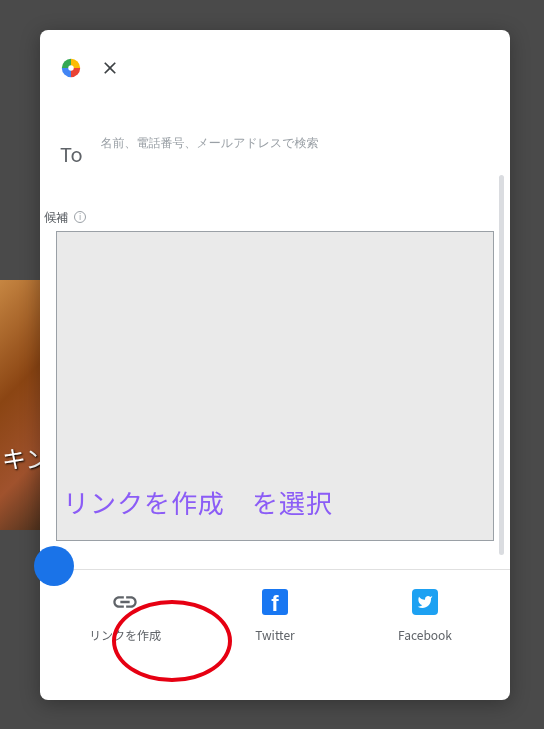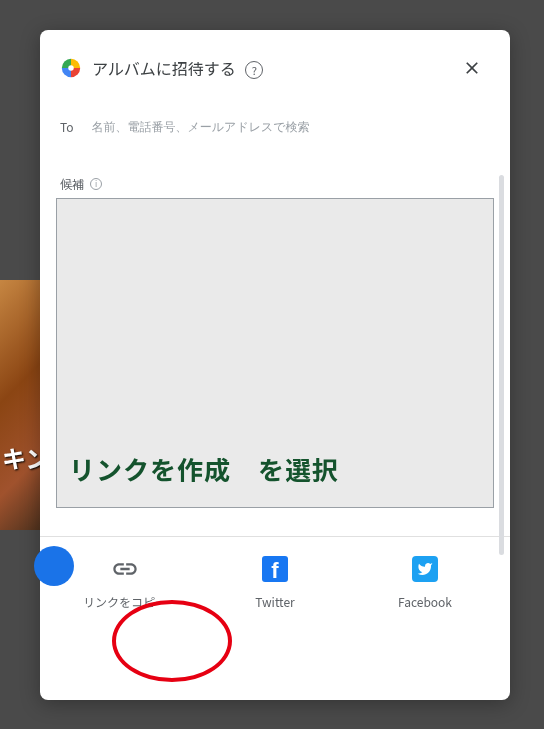--- a/index.html
+++ b/index.html
@@ -19,21 +19,21 @@
       height: 250px;
       background: linear-gradient(135deg, #c68642 0%, #8b4513 40%, #a0522d 70%, #3a2a1a 100%);
       z-index: 0;
     }
     .bg-text {
       position: absolute;
       left: 2px;
       top: 440px;
       color: #fff;
       font-size: 24px;
-      font-weight: bold;
+      font-weight: normal;
       text-shadow: 1px 1px 2px #000;
       z-index: 1;
     }
     .modal {
       position: absolute;
       left: 40px;
       top: 30px;
       width: 470px;
       height: 670px;
       background: #fff;
@@ -76,37 +76,38 @@
       color: #3c4043;
       cursor: pointer;
       padding: 4px 8px;
     }
     .to-row {
       display: flex;
       align-items: center;
       padding: 18px 20px 4px 20px;
     }
     .to-label {
-      font-size: 12px;
+      font-size: 20px;
       color: #5f6368;
       margin-right: 18px;
+      margin-top: 21px;
     }
     .to-input {
       border: none;
       outline: none;
       font-size: 12px;
       color: #9aa0a6;
       flex: 1;
       background: transparent;
     }
     .to-input::placeholder { color: #9aa0a6; }
     .suggest-row {
       display: flex;
       align-items: center;
-      padding: 36px 20px 6px 20px;
+      padding: 36px 20px 6px 4px;
       font-size: 12px;
       color: #5f6368;
     }
     .info-icon {
       width: 12px;
       height: 12px;
       border: 1px solid #9aa0a6;
       border-radius: 50%;
       display: inline-flex;
       align-items: center;
@@ -119,25 +120,24 @@
       margin: 0 16px;
       border: 1px solid #9aa0a6;
       background: #eaeaea;
       height: 310px;
       position: relative;
     }
     .annotation-text {
       position: absolute;
       bottom: 20px;
       left: 6px;
-      color: #14532d;
+      color: #8b5cf6;
       font-size: 26px;
-      font-weight: bold;
+      font-weight: normal;
       letter-spacing: 1px;
-      margin-left: 6px;
     }
     .avatar {
       position: absolute;
       left: 34px;
       top: 546px;
       width: 40px;
       height: 40px;
       background: #1a73e8;
       border-radius: 50%;
       z-index: 11;
@@ -226,24 +226,20 @@
   <div class="modal-header">
     <span class="photos-icon">
       <svg viewBox="0 0 24 24" width="22" height="22">
         <path fill="#FBBC04" d="M12 12 L12 2 A10 10 0 0 1 22 12 Z" transform="rotate(0 12 12)"></path>
         <path fill="#EA4335" d="M12 12 L22 12 A10 10 0 0 1 12 22 Z"></path>
         <path fill="#4285F4" d="M12 12 L12 22 A10 10 0 0 1 2 12 Z"></path>
         <path fill="#34A853" d="M12 12 L2 12 A10 10 0 0 1 12 2 Z"></path>
         <circle cx="12" cy="12" r="3" fill="#fff"></circle>
       </svg>
     </span>
-    <span class="modal-title">
-      <span>アルバムに招待する</span>
-      <span class="help-icon">?</span>
-    </span>
     <span class="close-btn">
       <svg viewBox="0 0 24 24" width="20" height="20">
           <path fill="#3c4043" d="M19 6.41 17.59 5 12 10.59 6.41 5 5 6.41 10.59 12 5 17.59 6.41 19 12 13.41 17.59 19 19 17.59 13.41 12z"></path>
         </svg>
     </span>
   </div>
 
   <div class="to-row">
     <span class="to-label">To</span>
     <input class="to-input" type="text" placeholder="名前、電話番号、メールアドレスで検索" style="">
@@ -260,21 +256,21 @@
 
   <div class="divider"></div>
 
   <div class="share-row">
     <div class="share-item">
       <span class="share-icon link-icon">
         <svg viewBox="0 0 24 24">
             <path fill="#5f6368" d="M3.9 12c0-1.7 1.4-3.1 3.1-3.1h4V7H7c-2.8 0-5 2.2-5 5s2.2 5 5 5h4v-1.9H7c-1.7 0-3.1-1.4-3.1-3.1zM8 13h8v-2H8v2zm9-6h-4v1.9h4c1.7 0 3.1 1.4 3.1 3.1s-1.4 3.1-3.1 3.1h-4V17h4c2.8 0 5-2.2 5-5s-2.2-5-5-5z"></path>
           </svg>
       </span>
-      <span class="share-label">リンクをコピー</span>
+      <span class="share-label">リンクを作成</span>
     </div>
     <div class="share-item">
       <span class="share-icon">
         <span class="fb-box">f</span>
       </span>
       <span class="share-label">Twitter</span>
     </div>
     <div class="share-item">
       <span class="share-icon">
         <span class="tw-box">

